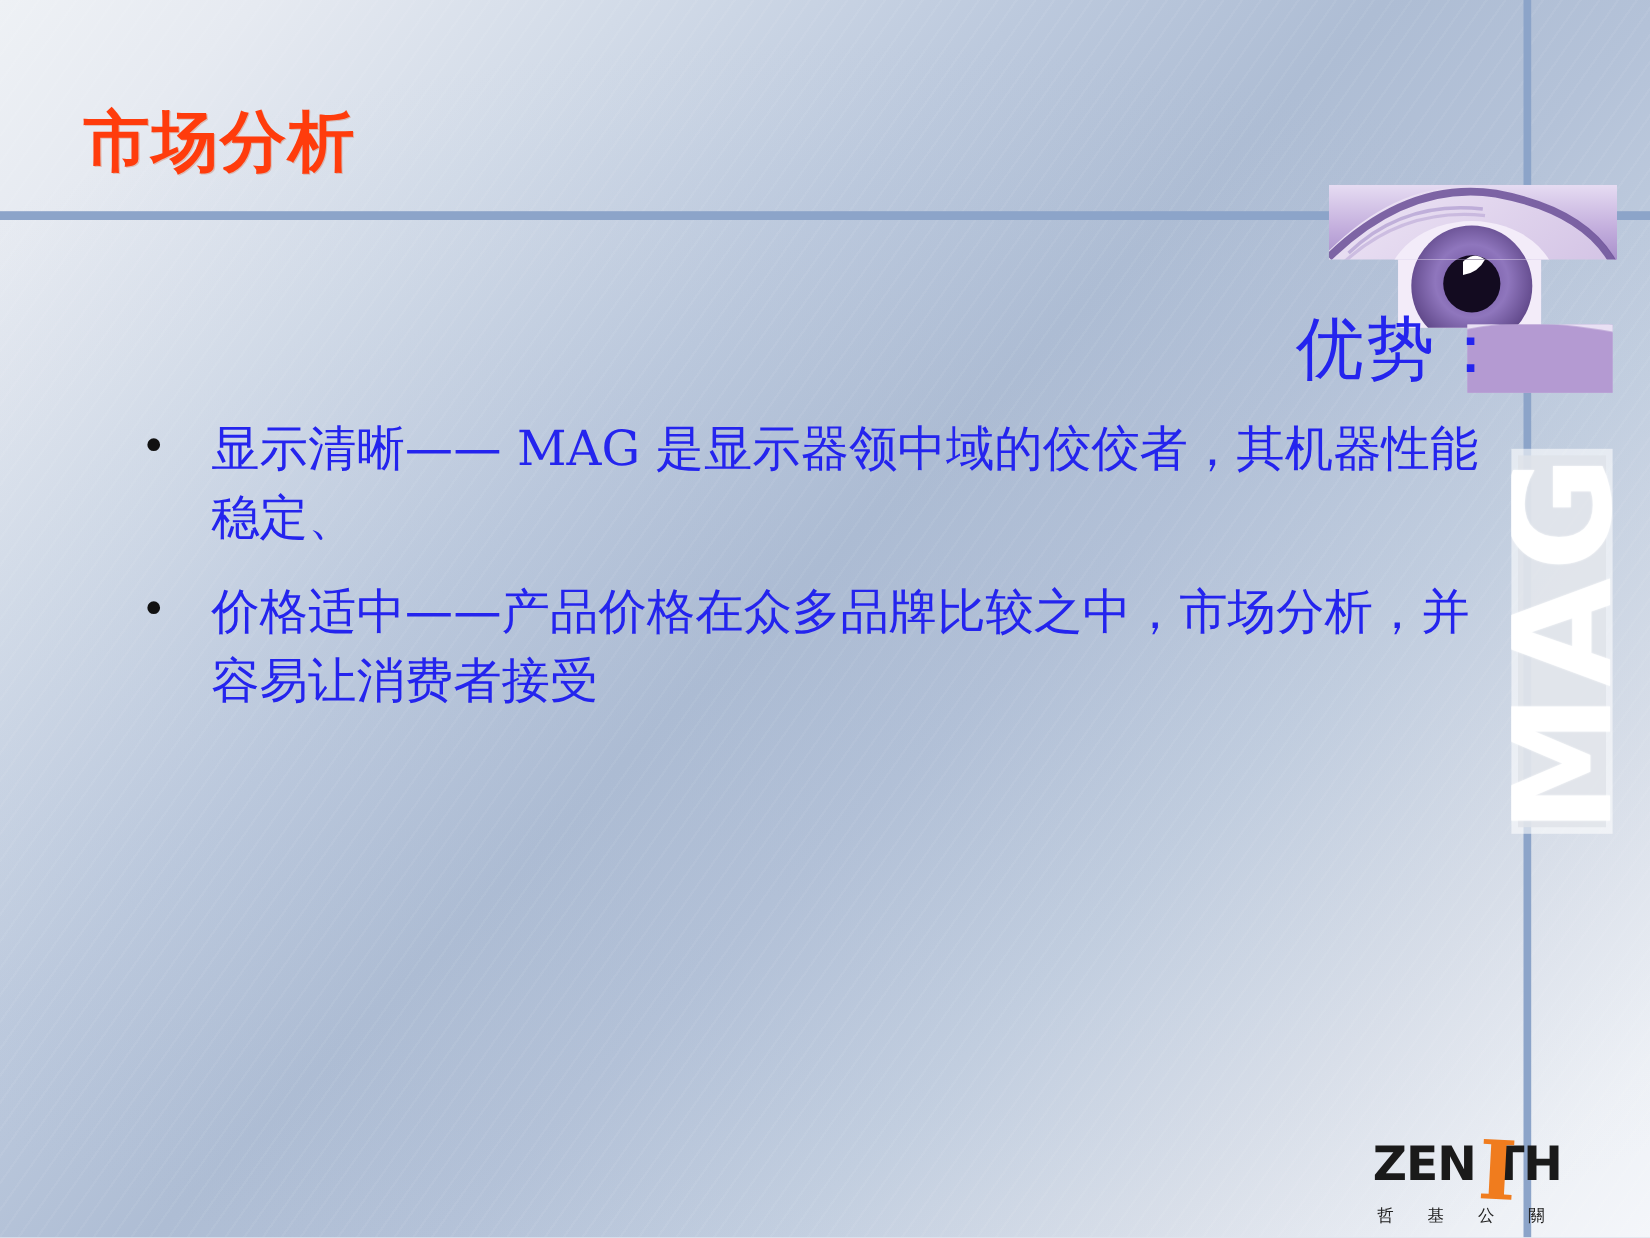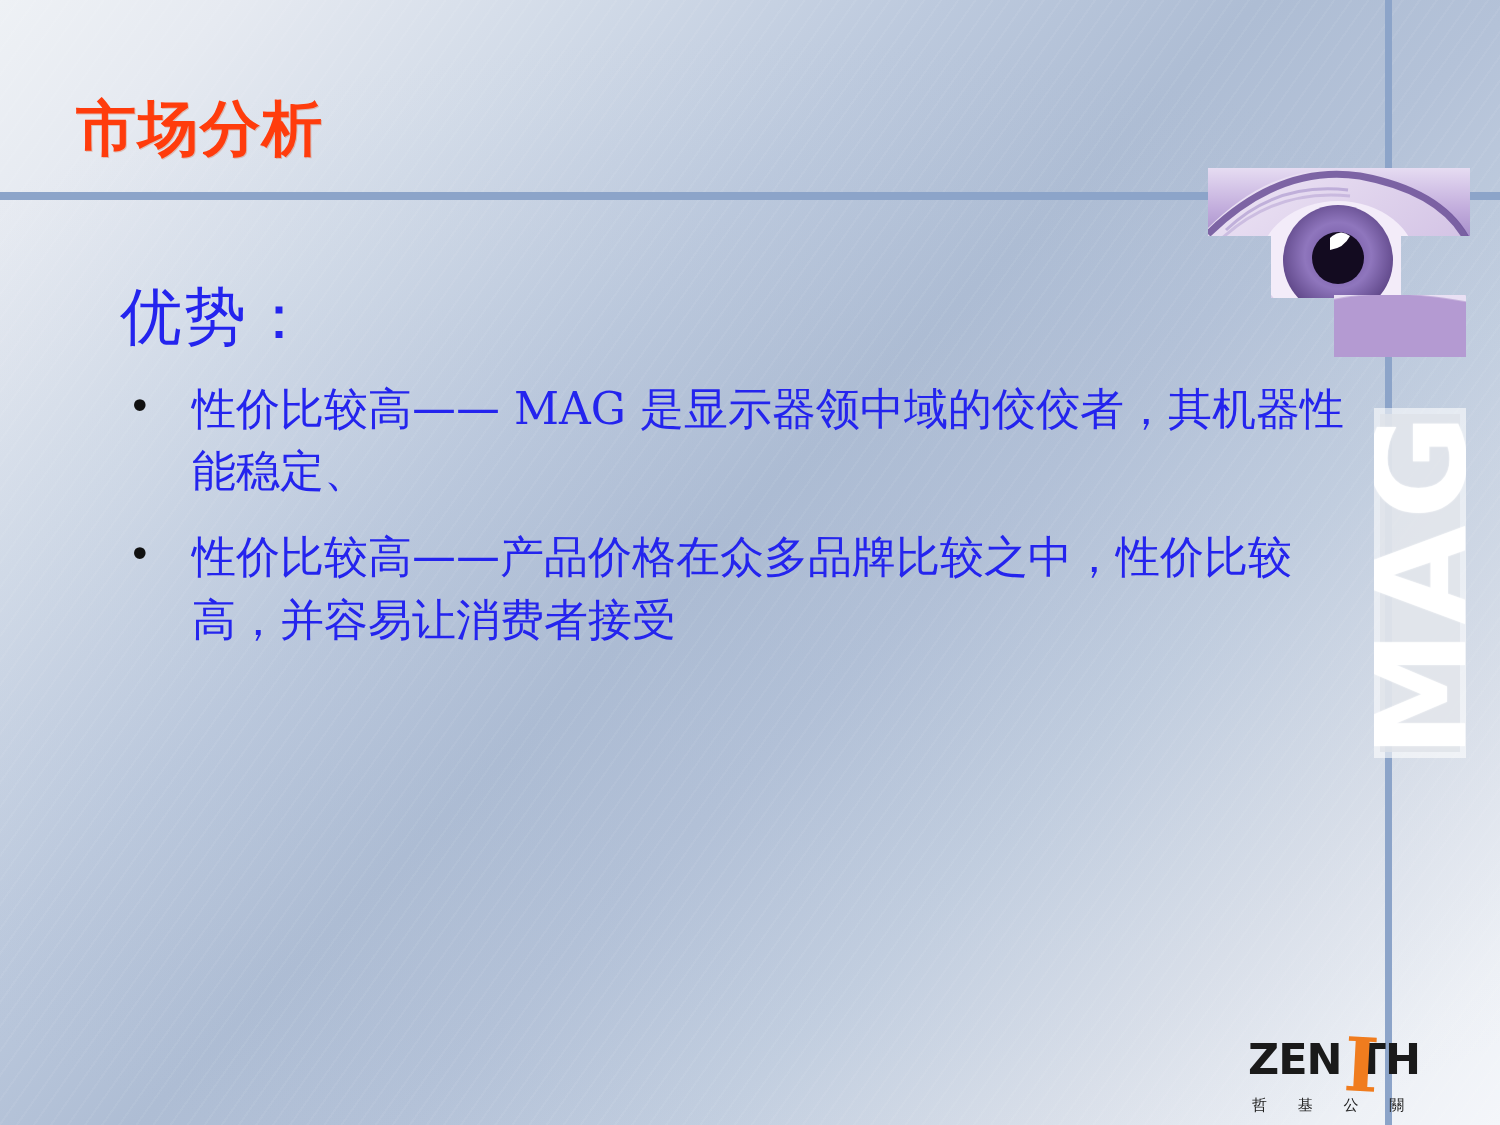--- a/index.html
+++ b/index.html
@@ -62,21 +62,21 @@
     white-space:nowrap;
   }
 
   
   .body-block{
     position:absolute;left:120px;top:278px;width:1250px;
     color:#2424ee;
   }
   .subhead{
     font-size:62px;line-height:1.25;font-weight:normal;
-    color:#2424ee;letter-spacing:2px;margin:0 0 22px 0;
+    color:#2424ee;letter-spacing:2px;margin:0 0 22px 0;text-align:right;
   }
   ul.bullets{list-style:none;margin:0;padding:0;}
   ul.bullets > li{
     position:relative;
     padding-left:72px;
     font-size:44px;line-height:1.42;
     color:#2424ee;
     margin:0 0 24px 0;
     letter-spacing:0px;
   }
@@ -212,24 +212,24 @@
     <div class="mag-bg"></div>
     <div class="mag-text">MAG</div>
   </div>
 
   <h1 class="title">市场分析</h1>
 
   <div class="body-block">
     <div class="subhead">优势：</div>
     <ul class="bullets">
       <li>
-        <span><span>性价比较高—— </span><span class="serif">MAG</span><span> 是显示器领中域的佼佼者，其机器性能稳定、</span></span>
+        <span><span>显示清晰—— </span><span class="serif">MAG</span><span> 是显示器领中域的佼佼者，其机器性能稳定、</span></span>
       </li>
       <li>
-        <span><span>性价比较高——产品价格在众多品牌比较之中，性价比较高，并容易让消费者接受</span></span>
+        <span><span>价格适中——产品价格在众多品牌比较之中，市场分析，并容易让消费者接受</span></span>
       </li>
     </ul>
   </div>
 
   <div class="logo">
     <span class="logo-word">
       <span>ZEN</span><span style="opacity:0;">I</span><span>TH</span>
     </span>
     <span class="logo-i">I</span>
     <span class="logo-cn">哲 基 公 關</span>

